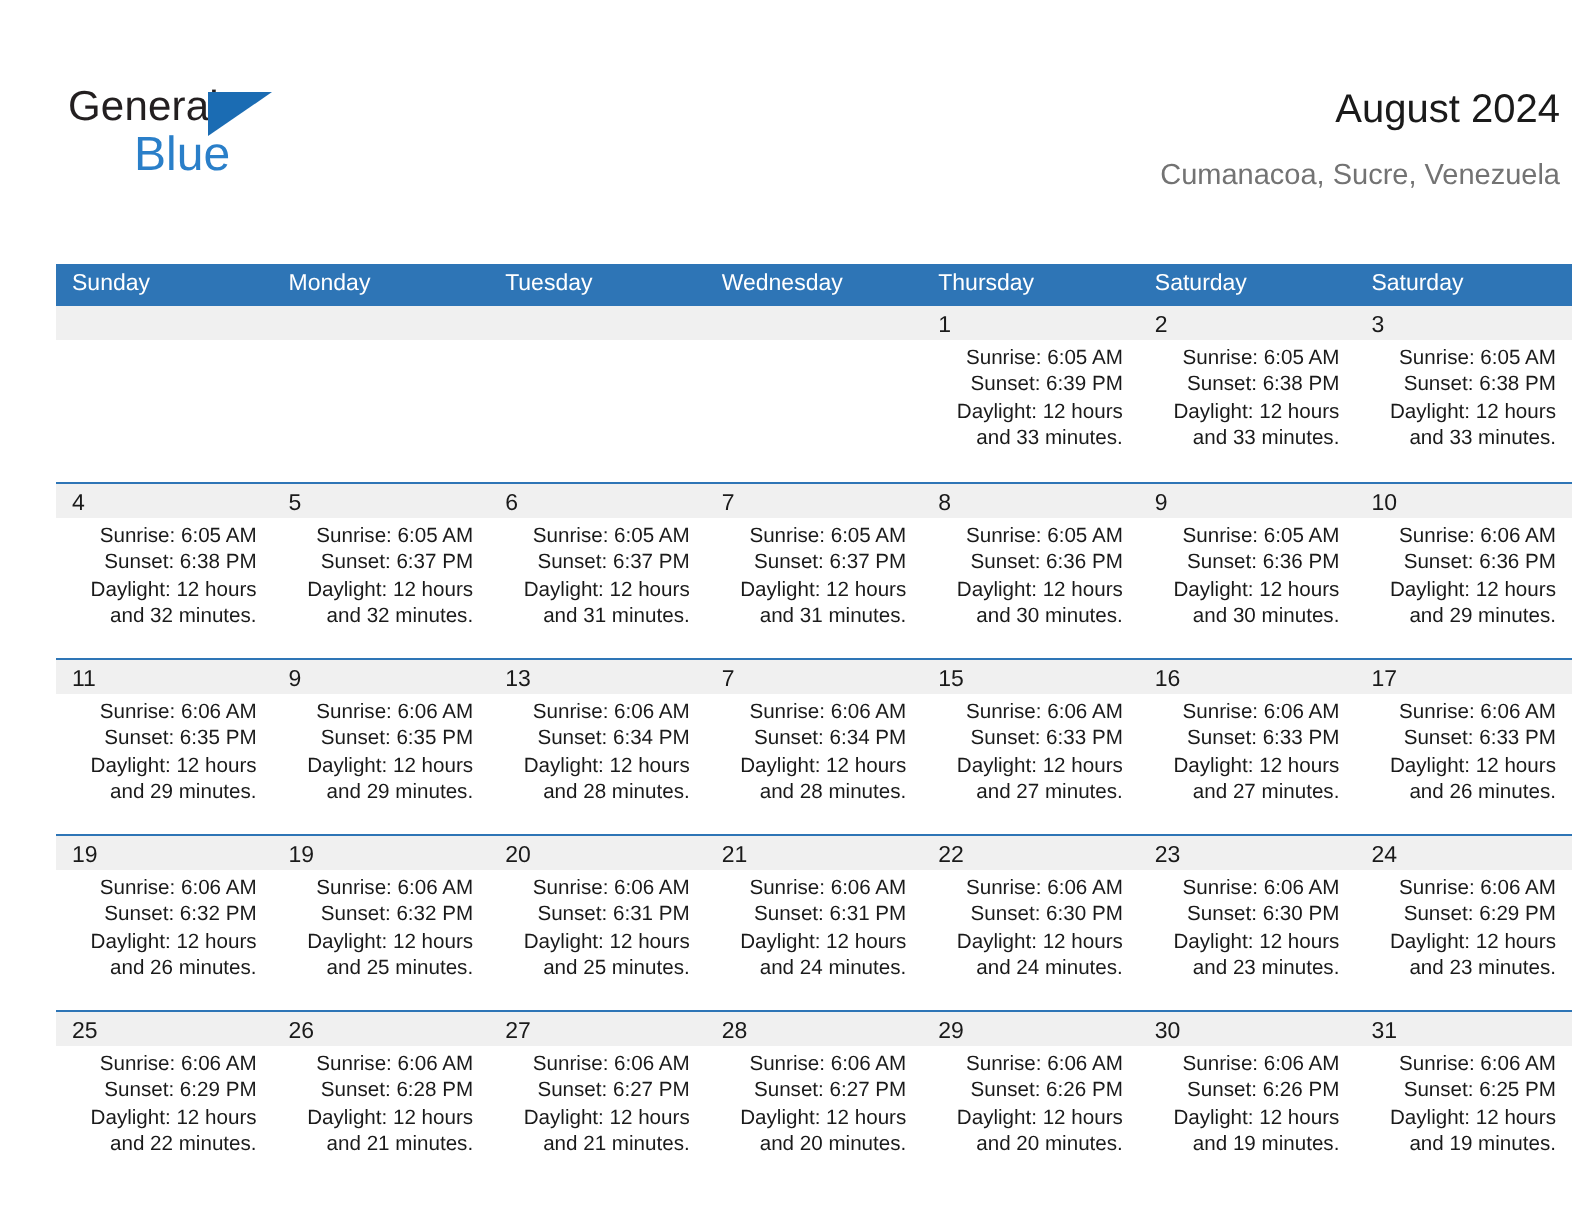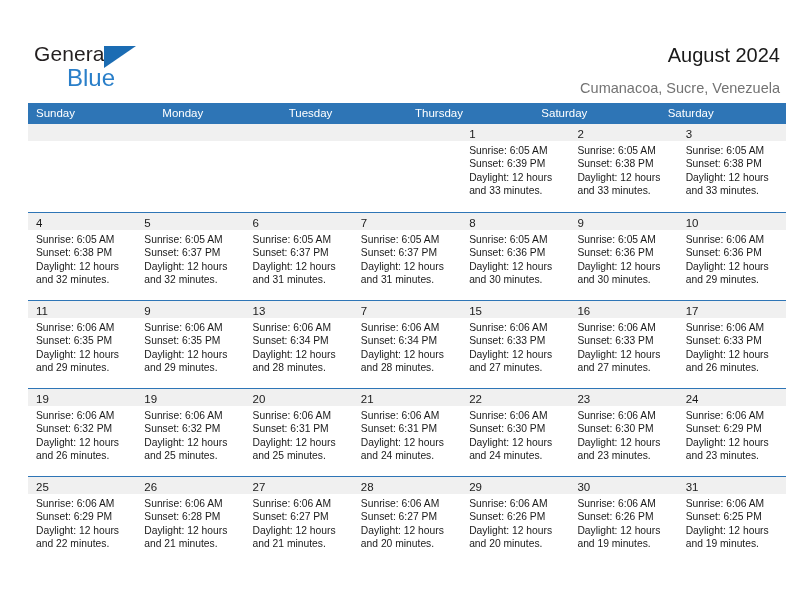--- a/index.html
+++ b/index.html
@@ -91,20 +91,21 @@
     position: absolute;
     left: 28px;
     top: 103px;
     width: 758px;
   }
 
   .dow-header {
     display: flex;
     background: #2e75b6;
     height: 21px;
+    margin-top: 29px;
   }
   .dow {
     flex: 1 1 0;
     color: #ffffff;
     font-size: 11.5px;
     line-height: 21px;
     padding-left: 8px;
     box-sizing: border-box;
     white-space: nowrap;
   }
@@ -135,20 +136,21 @@
   .daycell .daynum {
     font-size: 11.5px;
     line-height: 17px;
     color: #1a1a1a;
   }
   .daycell .info {
     padding: 3px 8px 0 8px;
     font-size: 10.3px;
     line-height: 13.4px;
     color: #1a1a1a;
+    text-align: right;
   }
   .daycell .info div {
     white-space: nowrap;
   }
 </style>
 </head>
 <body>
 
 <div class="page">
 
@@ -166,20 +168,21 @@
     </div>
 
   </div>
 
   <div class="calendar">
 
     <div class="dow-header">
       <div class="dow">Sunday</div>
       <div class="dow">Monday</div>
       <div class="dow">Tuesday</div>
+      <div class="dow">Wednesday</div>
       <div class="dow">Thursday</div>
       <div class="dow">Saturday</div>
       <div class="dow">Saturday</div>
     </div>
 
     <div class="week first">
       <div class="daycell empty">
         <div class="numband"><span class="daynum"></span></div>
 
       </div>

